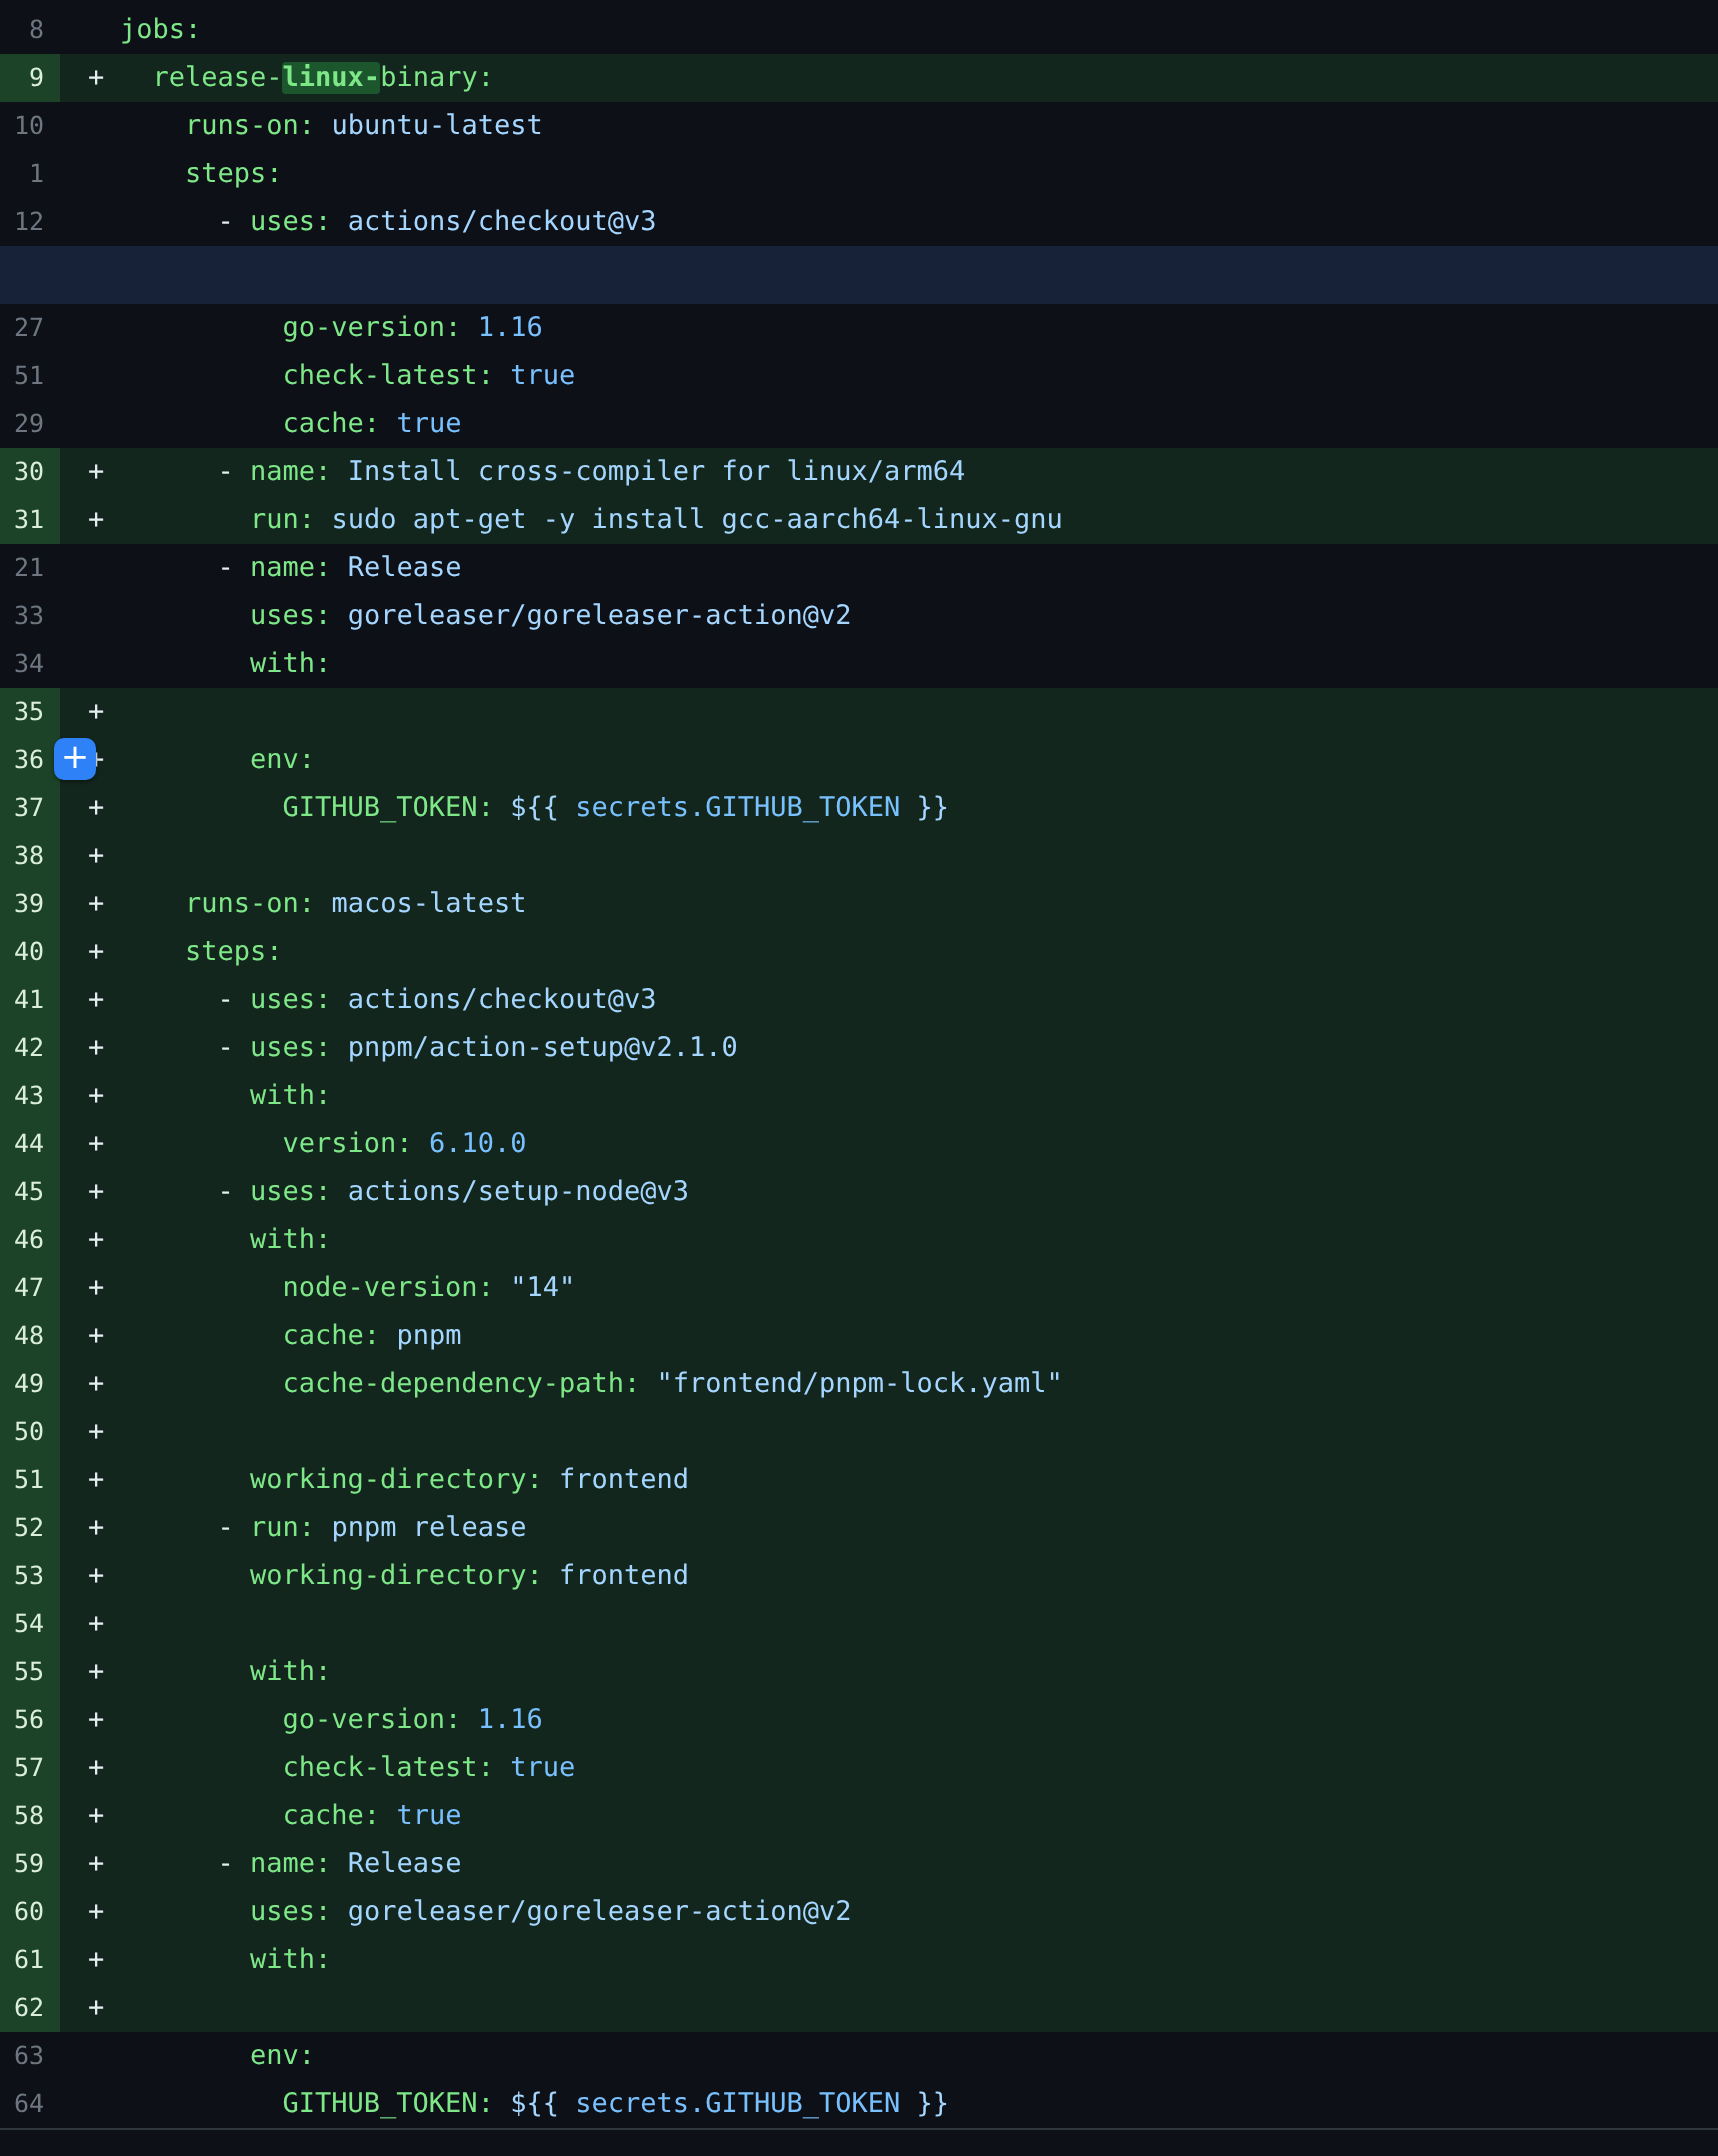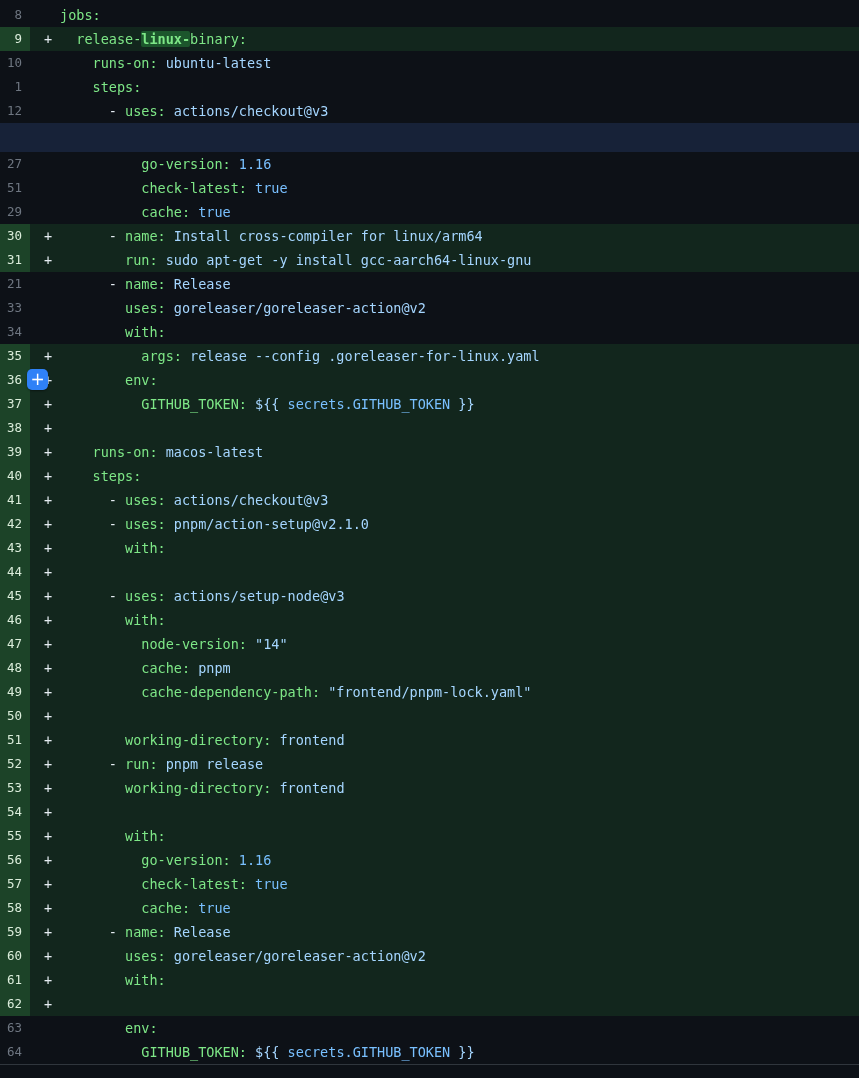--- a/index.html
+++ b/index.html
@@ -96,30 +96,30 @@
       <div class="row context"><div class="num">12</div><div class="rest"><span class="marker"> </span><span>      <span class="p">- </span><span class="k">uses:</span><span class="p"> </span><span class="s">actions/checkout@v3</span></span></div></div>
       <div class="gaprow"></div>
       <div class="row context"><div class="num">27</div><div class="rest"><span class="marker"> </span><span>          <span class="k">go-version:</span><span class="p"> </span><span class="n">1.16</span></span></div></div>
       <div class="row context"><div class="num">51</div><div class="rest"><span class="marker"> </span><span>          <span class="k">check-latest:</span><span class="p"> </span><span class="n">true</span></span></div></div>
       <div class="row context"><div class="num">29</div><div class="rest"><span class="marker"> </span><span>          <span class="k">cache:</span><span class="p"> </span><span class="n">true</span></span></div></div>
       <div class="row add"><div class="num">30</div><div class="rest"><span class="marker">+</span><span>      <span class="p">- </span><span class="k">name:</span><span class="p"> </span><span class="s">Install cross-compiler for linux/arm64</span></span></div></div>
       <div class="row add"><div class="num">31</div><div class="rest"><span class="marker">+</span><span>        <span class="k">run:</span><span class="p"> </span><span class="s">sudo apt-get -y install gcc-aarch64-linux-gnu</span></span></div></div>
       <div class="row context"><div class="num">21</div><div class="rest"><span class="marker"> </span><span>      <span class="p">- </span><span class="k">name:</span><span class="p"> </span><span class="s">Release</span></span></div></div>
       <div class="row context"><div class="num">33</div><div class="rest"><span class="marker"> </span><span>        <span class="k">uses:</span><span class="p"> </span><span class="s">goreleaser/goreleaser-action@v2</span></span></div></div>
       <div class="row context"><div class="num">34</div><div class="rest"><span class="marker"> </span><span>        <span class="k">with:</span></span></div></div>
-      <div class="row add"><div class="num">35</div><div class="rest"><span class="marker">+</span><span>          <span class="k">args:</span><span class="p"> </span><span class="s">release --config .goreleaser-for-linux.yaml</span></span></div></div>
+      <div class="row add"><div class="num">35</div><div class="rest"><span class="marker">+</span></div></div>
       <div class="row add"><div class="num">36</div><div class="rest"><span class="marker">+</span><span>        <span class="k">env:</span></span></div><button class="add-comment-btn"><span>+</span></button></div>
       <div class="row add"><div class="num">37</div><div class="rest"><span class="marker">+</span><span>          <span class="k">GITHUB_TOKEN:</span><span class="p"> </span><span class="s">${{ </span><span class="n">secrets.GITHUB_TOKEN</span><span class="s"> }}</span></span></div></div>
       <div class="row add"><div class="num">38</div><div class="rest"><span class="marker">+</span></div></div>
       <div class="row add"><div class="num">39</div><div class="rest"><span class="marker">+</span><span>    <span class="k">runs-on:</span><span class="p"> </span><span class="s">macos-latest</span></span></div></div>
       <div class="row add"><div class="num">40</div><div class="rest"><span class="marker">+</span><span>    <span class="k">steps:</span></span></div></div>
       <div class="row add"><div class="num">41</div><div class="rest"><span class="marker">+</span><span>      <span class="p">- </span><span class="k">uses:</span><span class="p"> </span><span class="s">actions/checkout@v3</span></span></div></div>
       <div class="row add"><div class="num">42</div><div class="rest"><span class="marker">+</span><span>      <span class="p">- </span><span class="k">uses:</span><span class="p"> </span><span class="s">pnpm/action-setup@v2.1.0</span></span></div></div>
       <div class="row add"><div class="num">43</div><div class="rest"><span class="marker">+</span><span>        <span class="k">with:</span></span></div></div>
-      <div class="row add"><div class="num">44</div><div class="rest"><span class="marker">+</span></div></div>
+      <div class="row add"><div class="num">44</div><div class="rest"><span class="marker">+</span><span>          <span class="k">version:</span><span class="p"> </span><span class="n">6.10.0</span></span></div></div>
       <div class="row add"><div class="num">45</div><div class="rest"><span class="marker">+</span><span>      <span class="p">- </span><span class="k">uses:</span><span class="p"> </span><span class="s">actions/setup-node@v3</span></span></div></div>
       <div class="row add"><div class="num">46</div><div class="rest"><span class="marker">+</span><span>        <span class="k">with:</span></span></div></div>
       <div class="row add"><div class="num">47</div><div class="rest"><span class="marker">+</span><span>          <span class="k">node-version:</span><span class="p"> </span><span class="s">"14"</span></span></div></div>
       <div class="row add"><div class="num">48</div><div class="rest"><span class="marker">+</span><span>          <span class="k">cache:</span><span class="p"> </span><span class="s">pnpm</span></span></div></div>
       <div class="row add"><div class="num">49</div><div class="rest"><span class="marker">+</span><span>          <span class="k">cache-dependency-path:</span><span class="p"> </span><span class="s">"frontend/pnpm-lock.yaml"</span></span></div></div>
       <div class="row add"><div class="num">50</div><div class="rest"><span class="marker">+</span></div></div>
       <div class="row add"><div class="num">51</div><div class="rest"><span class="marker">+</span><span>        <span class="k">working-directory:</span><span class="p"> </span><span class="s">frontend</span></span></div></div>
       <div class="row add"><div class="num">52</div><div class="rest"><span class="marker">+</span><span>      <span class="p">- </span><span class="k">run:</span><span class="p"> </span><span class="s">pnpm release</span></span></div></div>
       <div class="row add"><div class="num">53</div><div class="rest"><span class="marker">+</span><span>        <span class="k">working-directory:</span><span class="p"> </span><span class="s">frontend</span></span></div></div>
       <div class="row add"><div class="num">54</div><div class="rest"><span class="marker">+</span></div></div>

